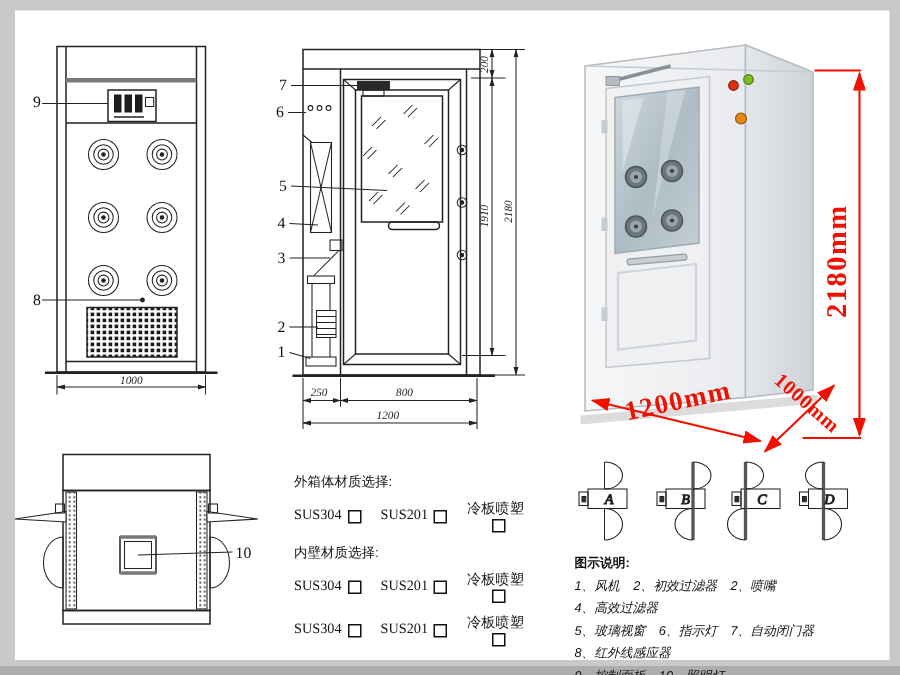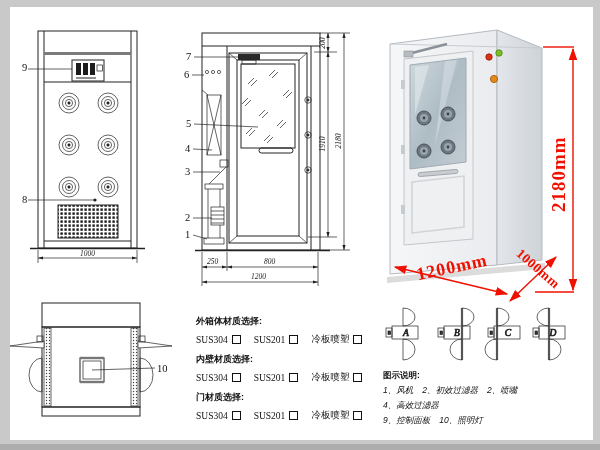--- a/index.html
+++ b/index.html
@@ -37,24 +37,24 @@
     left:396px;top:258px;width:112px;text-align:center;
     transform:rotate(-12deg);font-size:18px;letter-spacing:1px;
   }
   .red-dim.d{
     left:505px;top:262px;width:66px;text-align:center;
     transform:rotate(41deg);font-size:13.5px;letter-spacing:.5px;
   }
   .materials{
     position:absolute;left:196px;top:315px;width:182px;color:#111;
   }
-  .mat-title{font-size:9px;font-weight:bold;margin:0 0 5px 0;}
+  .mat-title{font-size:9px;font-weight:normal;margin:0 0 5px 0;}
   .mat-row{display:flex;align-items:center;margin:0 0 7px 0;}
   .mat-opt{display:flex;align-items:center;margin-right:13px;}
-  .mat-opt:last-child{margin-right:0;}
+  .mat-opt:last-child{margin-right:0;flex-direction:column;}
   .sus{font-family:"Liberation Serif",serif;font-size:9.5px;margin-right:4px;white-space:nowrap;}
   .cbx{width:7px;height:7px;border:1px solid #111;display:inline-block;background:#fff;}
   .legend{
     position:absolute;left:383px;top:368px;width:205px;color:#111;font-size:8.5px;line-height:15px;
   }
   .legend .lg-title{font-weight:bold;}
   .legend .lg-row span{margin-right:9px;white-space:nowrap;font-style:italic;}
 </style>
 </head>
 <body>
@@ -453,21 +453,20 @@
       </span>
     <span class="mat-opt">
         <span class="sus">SUS201</span>
         <span class="cbx"></span>
       </span>
     <span class="mat-opt">
         <span class="sus">冷板喷塑</span>
         <span class="cbx"></span>
       </span>
   </div>
-  <div class="mat-title">门材质选择:</div>
   <div class="mat-row">
     <span class="mat-opt">
         <span class="sus">SUS304</span>
         <span class="cbx"></span>
       </span>
     <span class="mat-opt">
         <span class="sus">SUS201</span>
         <span class="cbx"></span>
       </span>
     <span class="mat-opt">
@@ -476,15 +475,18 @@
       </span>
   </div>
 </div>
 
 <div class="legend">
   <div class="lg-title">图示说明:</div>
   <div class="lg-row">
     <span>1、风机</span><span>2、初效过滤器</span><span>2、喷嘴</span><span>4、高效过滤器</span>
   </div>
   <div class="lg-row">
+    <span>5、玻璃视窗</span><span>6、指示灯</span><span>7、自动闭门器</span><span>8、红外线感应器</span>
+  </div>
+  <div class="lg-row">
     <span>9、控制面板</span><span>10、照明灯</span>
   </div>
 </div>
 
 </body></html>

